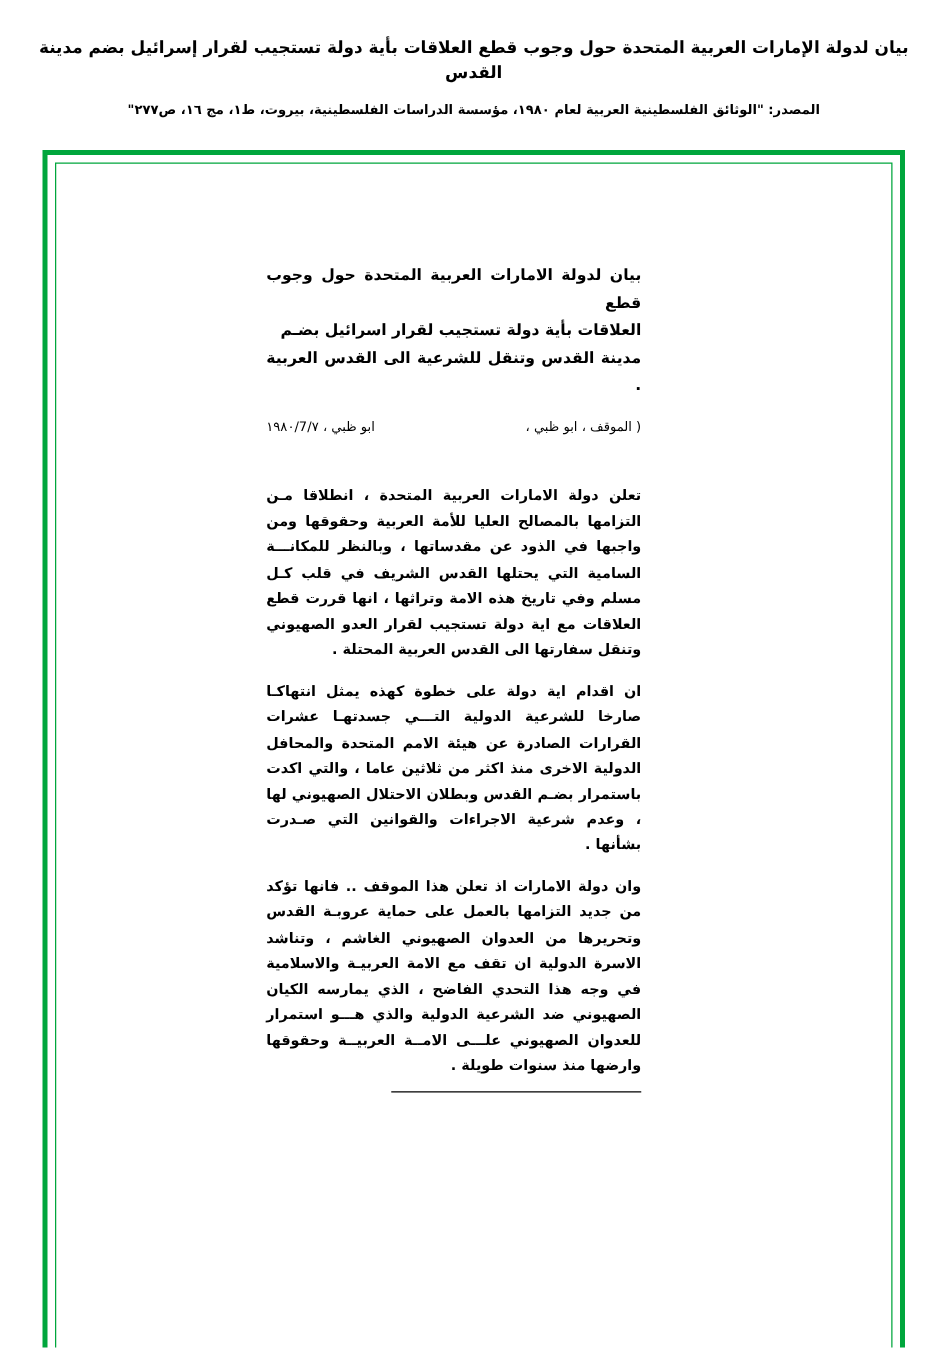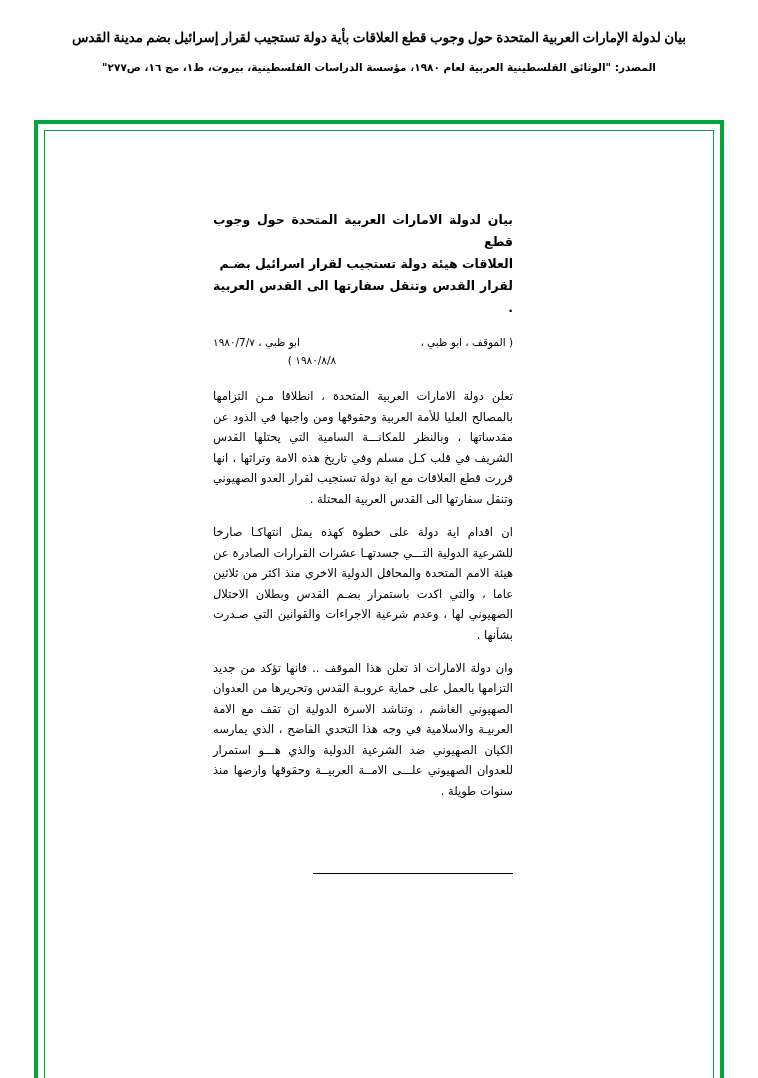--- a/index.html
+++ b/index.html
@@ -24,21 +24,20 @@
   .header {
     text-align: center;
     padding: 0 24px;
   }
   .header-title {
     font-size: 13.5px;
     font-weight: bold;
     line-height: 1.5;
     margin-top: 28px;
     letter-spacing: 0px;
-    font-family: Liberation Serif, serif;
   }
   .header-source {
     font-size: 10.5px;
     font-weight: bold;
     line-height: 1.5;
     margin-top: 12px;
   }
   .doc-frame {
     position: absolute;
     top: 92px;
@@ -94,20 +93,21 @@
     direction: rtl;
     padding-right: 34%;
   }
   .para {
     font-size: 11.5px;
     line-height: 1.78;
     text-align: justify;
     text-align-last: right;
     margin-bottom: 13px;
     direction: rtl;
+    font-weight: bold;
   }
   .rule {
     position: absolute;
     top: 742px;
     right: 200px;
     width: 200px;
     height: 0;
     border-top: 1.4px solid #000000;
   }
 </style>
@@ -121,31 +121,28 @@
     <div class="header-source">المصدر: "الوثائق الفلسطينية العربية لعام ١٩٨٠، مؤسسة الدراسات الفلسطينية، بيروت، ط١، مج ١٦، ص٢٧٧"</div>
   </div>
 
   <div class="doc-frame">
     <div class="doc-inner">
 
       <div class="doc-body">
 
         <div class="doc-title">
           <span>بيان لدولة الامارات العربية المتحدة حول وجوب قطع</span>
-          <span>العلاقات هيئة دولة تستجيب لقرار اسرائيل بضـم</span>
-          <span>لقرار القدس وتنقل سفارتها الى القدس العربية .</span>
+          <span>العلاقات بأية دولة تستجيب لقرار اسرائيل بضـم</span>
+          <span>مدينة القدس وتنقل للشرعية الى القدس العربية .</span>
         </div>
 
         <div class="dateline">
           <div class="row1">
             <span>( الموقف ، ابو ظبي ،</span>
             <span>ابو ظبي ، ١٩٨٠/7/٧</span>
-          </div>
-          <div class="row2">
-            <span>١٩٨٠/٨/٨ )</span>
           </div>
         </div>
 
         <p class="para">تعلن دولة الامارات العربية المتحدة ، انطلاقا مـن التزامها بالمصالح العليا للأمة العربية وحقوقها ومن واجبها في الذود عن مقدساتها ، وبالنظر للمكانـــة السامية التي يحتلها القدس الشريف في قلب كـل مسلم وفي تاريخ هذه الامة وتراثها ، انها قررت قطع العلاقات مع اية دولة تستجيب لقرار العدو الصهيوني وتنقل سفارتها الى القدس العربية المحتلة .</p>
         <p class="para">ان اقدام اية دولة على خطوة كهذه يمثل انتهاكـا صارخا للشرعية الدولية التـــي جسدتهـا عشرات القرارات الصادرة عن هيئة الامم المتحدة والمحافل الدولية الاخرى منذ اكثر من ثلاثين عاما ، والتي اكدت باستمرار بضـم القدس وبطلان الاحتلال الصهيوني لها ، وعدم شرعية الاجراءات والقوانين التي صـدرت بشأنها .</p>
         <p class="para">وان دولة الامارات اذ تعلن هذا الموقف .. فانها تؤكد من جديد التزامها بالعمل على حماية عروبـة القدس وتحريرها من العدوان الصهيوني الغاشم ، وتناشد الاسرة الدولية ان تقف مع الامة العربيـة والاسلامية في وجه هذا التحدي الفاضح ، الذي يمارسه الكيان الصهيوني ضد الشرعية الدولية والذي هـــو استمرار للعدوان الصهيوني علـــى الامــة العربيــة وحقوقها وارضها منذ سنوات طويلة .</p>
 
       </div>
 
       <div class="rule"></div>

